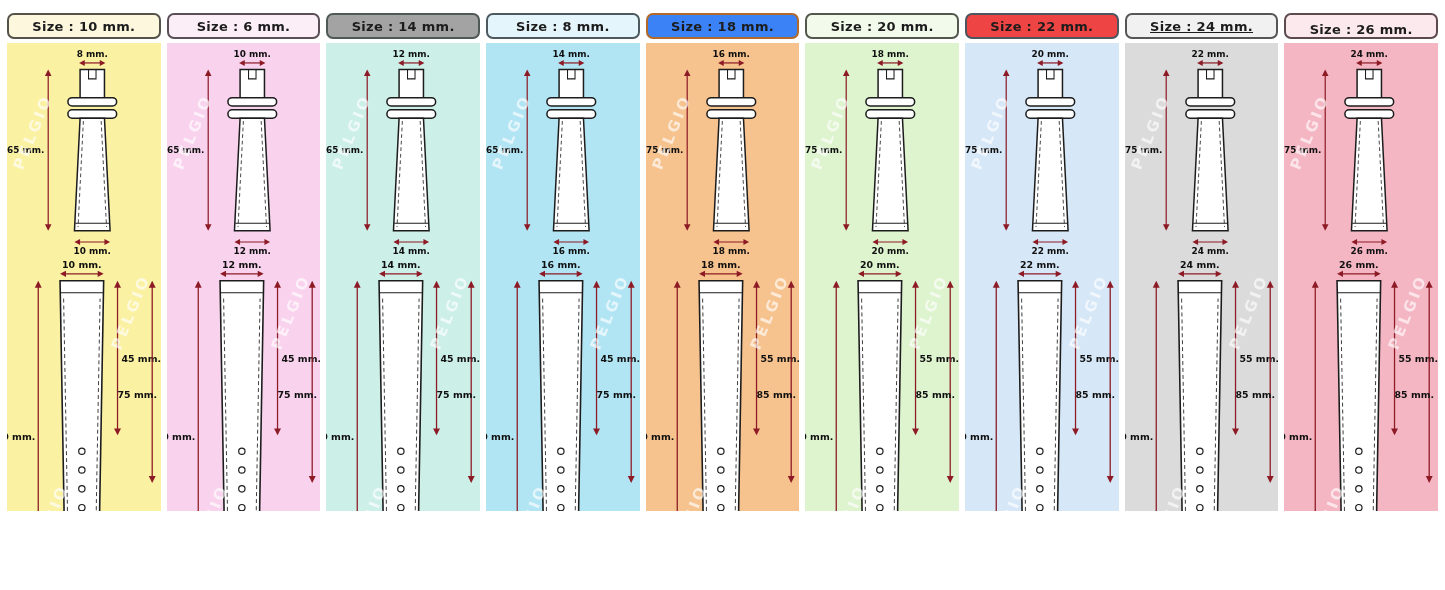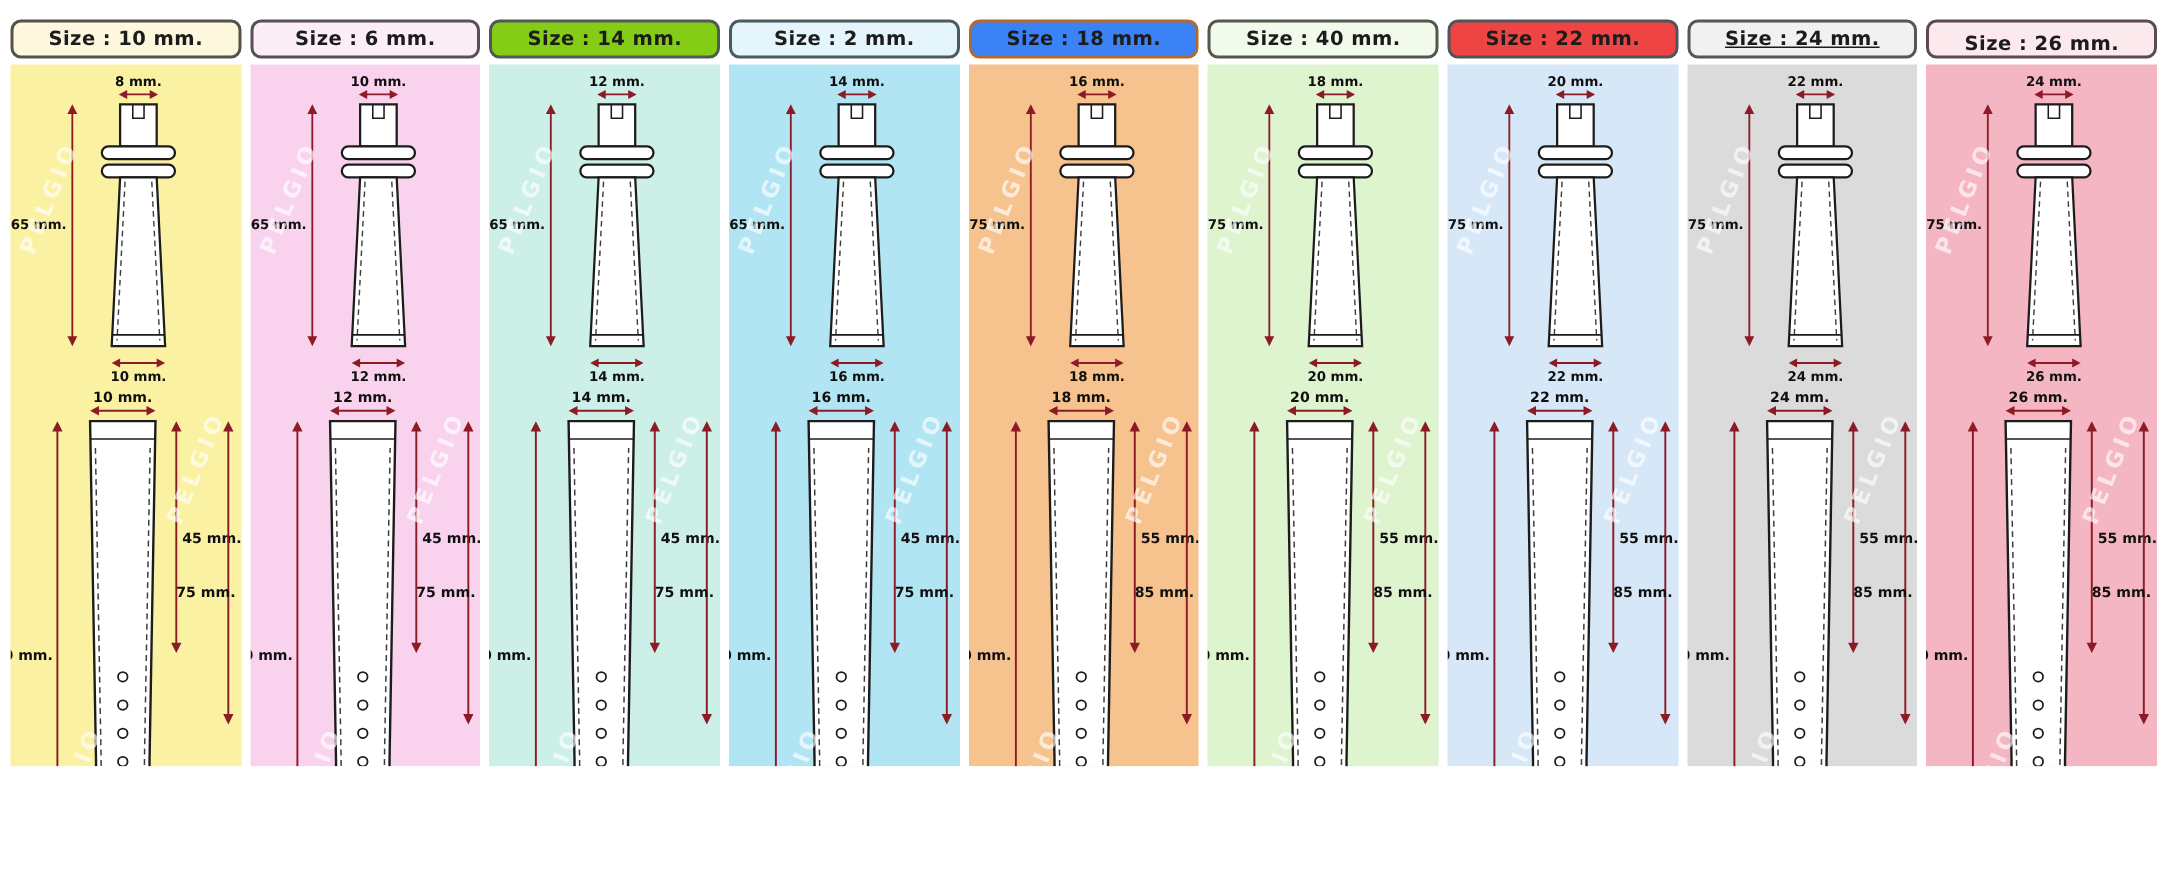--- a/index.html
+++ b/index.html
@@ -197,21 +197,21 @@
           <line x1="145" y1="26" x2="145" y2="226"></line>
           <polygon class="ah" points="145,24 141.5,31 148.5,31"></polygon>
           <polygon class="ah" points="145,228 141.5,221 148.5,221"></polygon>
         </g>
         <text x="110" y="142" class="dlabel">75 mm.</text>
       </svg>
     </div>
   </div>
 
   <div class="column">
-    <div class="badge" style="background: #84cc16; border-color: rgb(79, 90, 87); justify-content: center;">
+    <div class="badge" style="background: #a3a3a3; border-color: rgb(79, 90, 87); justify-content: center;">
       <span>Size : 14 mm.</span>
     </div>
     <div class="panel" style="background: rgb(204, 239, 231);">
       <div class="wm wm1">PELGIO</div>
       <div class="wm wm2">PELGIO</div>
       <div class="wm wm3">PELGIO</div>
 
       <svg class="strap-top" viewBox="0 0 152 224" preserveAspectRatio="xMidYMin meet">
         <text x="85" y="11" class="dlabel mid">12 mm.</text>
         <g class="dim">
@@ -277,21 +277,21 @@
           <polygon class="ah" points="145,24 141.5,31 148.5,31"></polygon>
           <polygon class="ah" points="145,228 141.5,221 148.5,221"></polygon>
         </g>
         <text x="110" y="142" class="dlabel">75 mm.</text>
       </svg>
     </div>
   </div>
 
   <div class="column">
     <div class="badge" style="background: rgb(228, 245, 251); border-color: rgb(76, 90, 96);">
-      <span>Size : 2 mm.</span>
+      <span>Size : 8 mm.</span>
     </div>
     <div class="panel" style="background: rgb(178, 229, 244);">
       <div class="wm wm1">PELGIO</div>
       <div class="wm wm2">PELGIO</div>
       <div class="wm wm3">PELGIO</div>
 
       <svg class="strap-top" viewBox="0 0 152 224" preserveAspectRatio="xMidYMin meet">
         <text x="85" y="11" class="dlabel mid">14 mm.</text>
         <g class="dim">
           <line x1="73" y1="17" x2="97" y2="17"></line>
@@ -435,21 +435,21 @@
           <polygon class="ah" points="145,24 141.5,31 148.5,31"></polygon>
           <polygon class="ah" points="145,228 141.5,221 148.5,221"></polygon>
         </g>
         <text x="110" y="142" class="dlabel">85 mm.</text>
       </svg>
     </div>
   </div>
 
   <div class="column">
     <div class="badge" style="background: rgb(242, 251, 235); border-color: rgb(83, 88, 77);">
-      <span>Size : 40 mm.</span>
+      <span>Size : 20 mm.</span>
     </div>
     <div class="panel" style="background: rgb(222, 244, 207);">
       <div class="wm wm1">PELGIO</div>
       <div class="wm wm2">PELGIO</div>
       <div class="wm wm3">PELGIO</div>
 
       <svg class="strap-top" viewBox="0 0 152 224" preserveAspectRatio="xMidYMin meet">
         <text x="85" y="11" class="dlabel mid">18 mm.</text>
         <g class="dim">
           <line x1="73" y1="17" x2="97" y2="17"></line>

